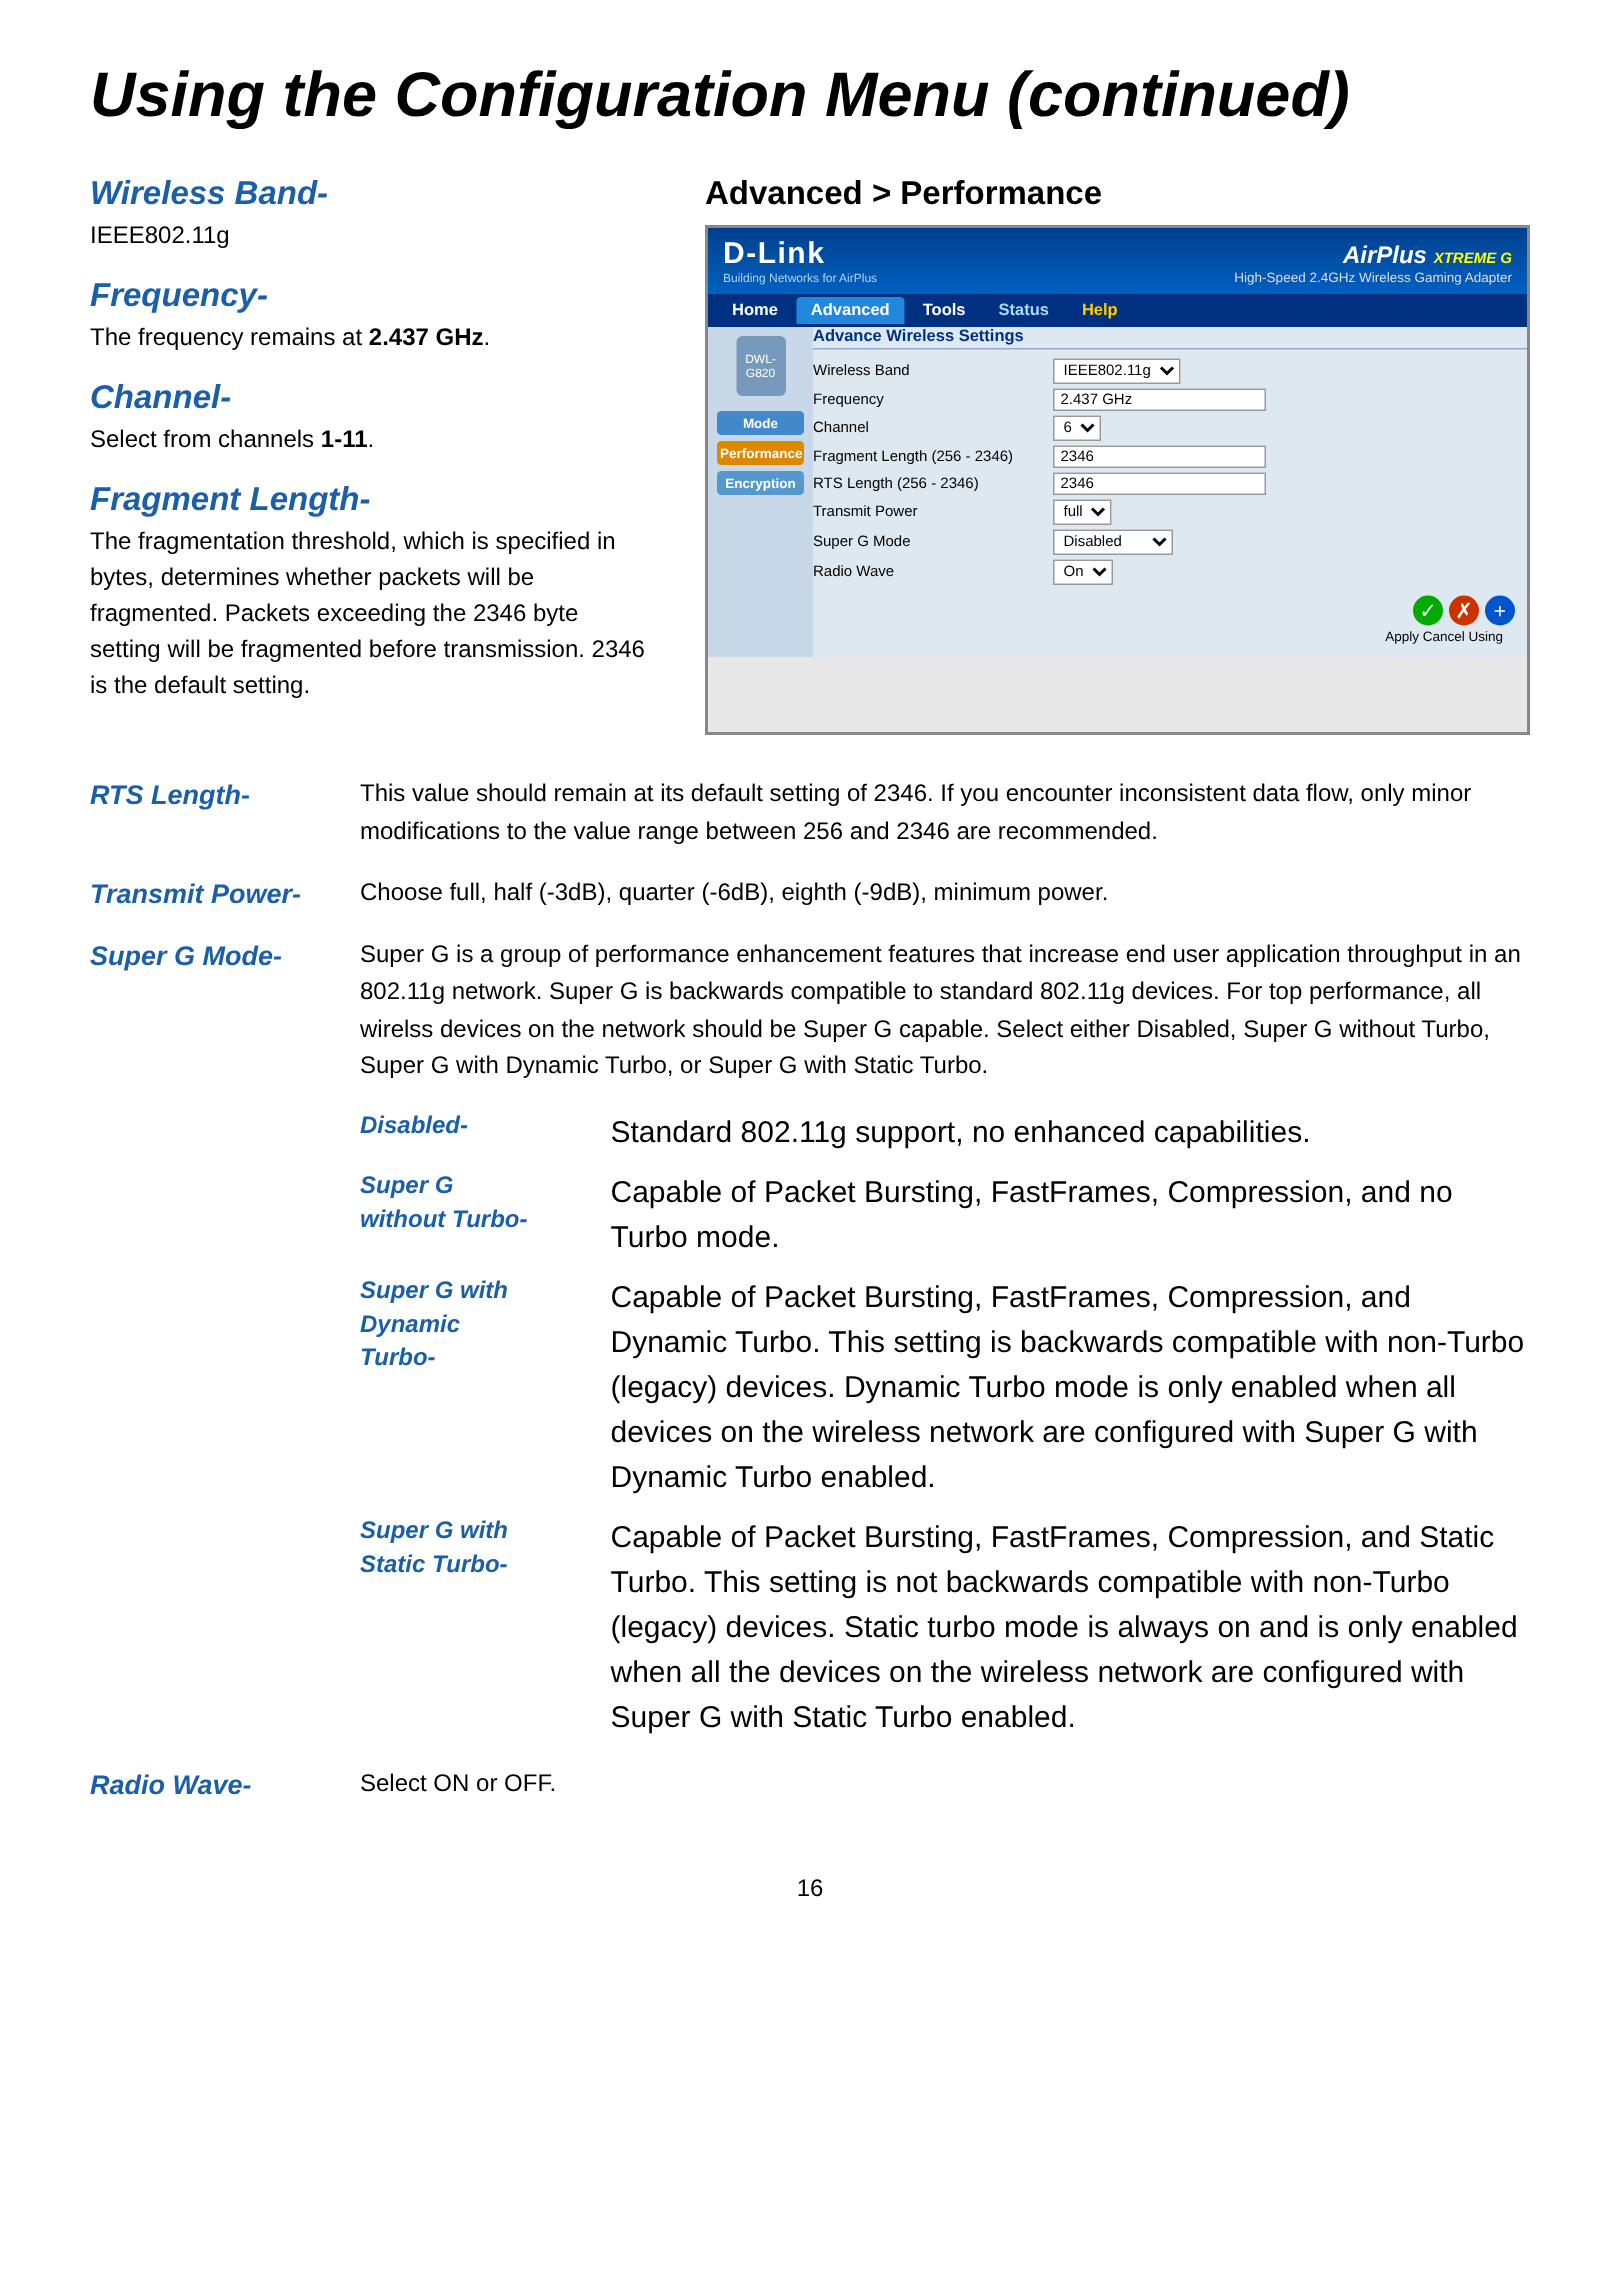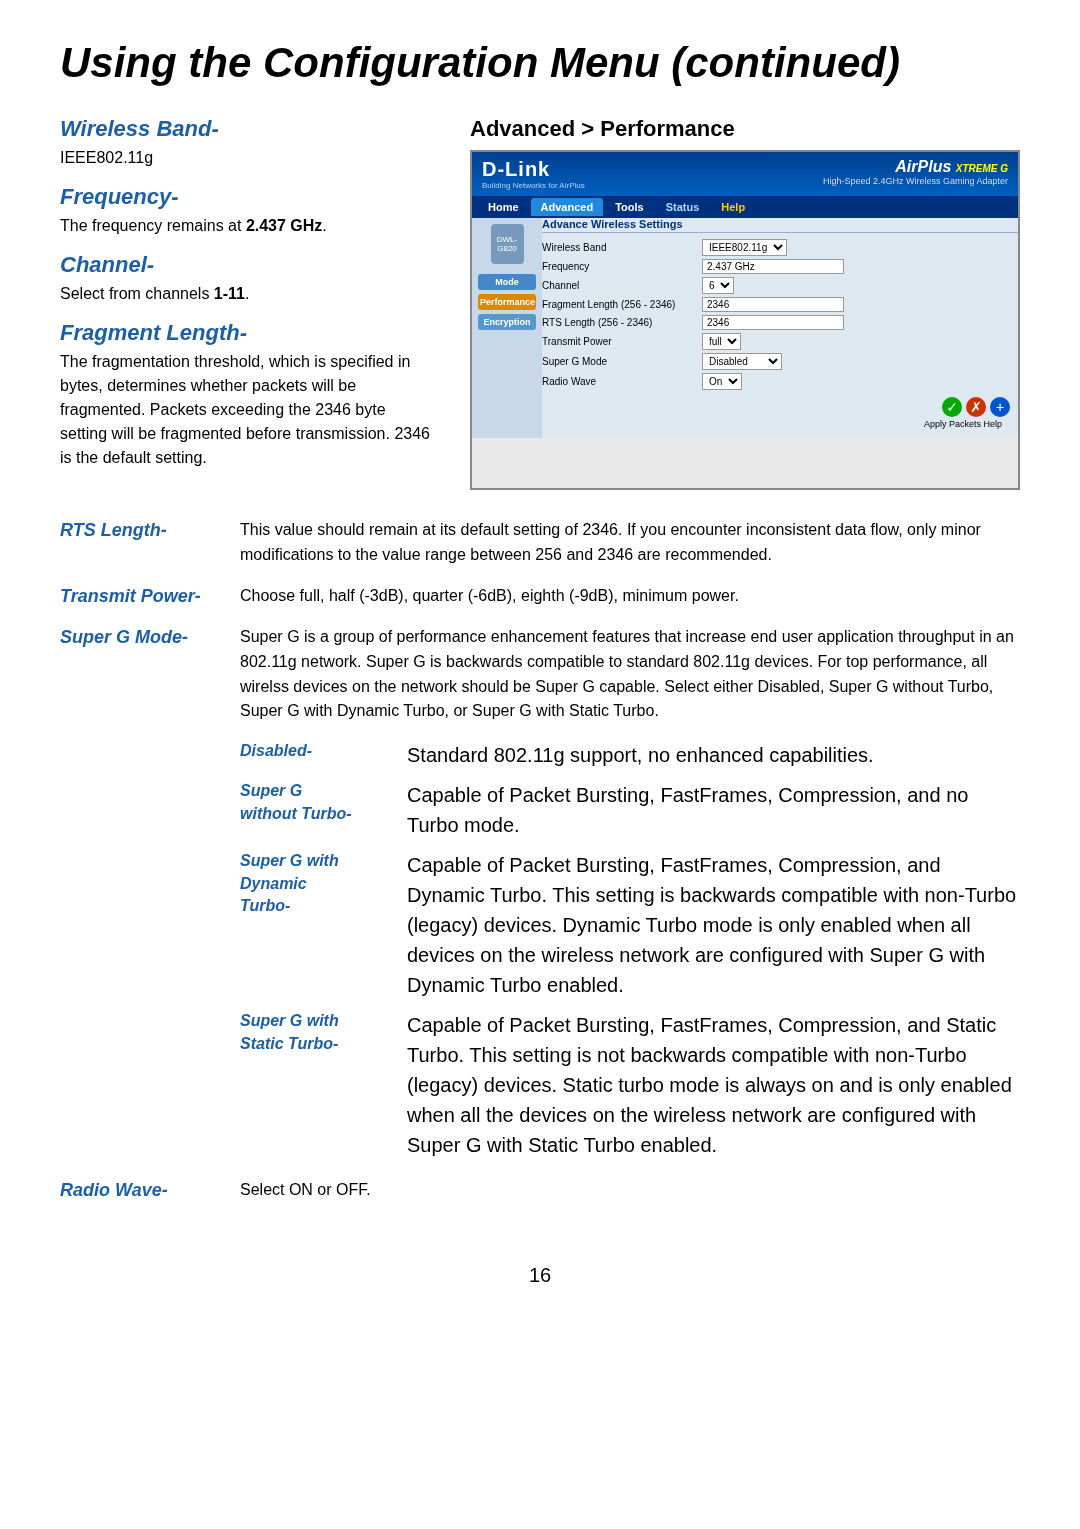--- a/index.html
+++ b/index.html
@@ -73,21 +73,21 @@
       border: 2px solid #888;
       background: #e8e8e8;
       width: 100%;
       min-height: 340px;
       font-size: 11px;
     }
 
     .dlink-header {
       background: linear-gradient(to bottom, #003f8f, #0060c0);
       display: flex;
-      align-items: flex-start;
+      align-items: flex-end;
       justify-content: space-between;
       padding: 6px 10px;
     }
 
     .dlink-logo {
       display: flex;
       flex-direction: column;
       color: #fff;
     }
 
@@ -282,23 +282,23 @@
 
     .def-body {
       flex: 1;
       font-size: 16px;
       color: #000;
       line-height: 1.55;
     }
 
     .page-number {
       text-align: center;
-      font-size: 20px;
-      color: #000;
-      margin-top: 45px;
+      font-size: 16px;
+      color: #000;
+      margin-top: 32px;
     }
 
     
     .sub-defs-container {
       margin-left: 180px;
       margin-bottom: 8px;
     }
 
     .sub-def-row {
       display: flex;
@@ -440,21 +440,21 @@
               </select>
             </div>
 
             <div class="dlink-actions">
               <div style="display:flex; flex-direction:column; align-items:flex-end;">
                 <div style="display:flex; gap:4px; margin-bottom:2px;">
                   <div class="dlink-action-btn apply" title="Apply">✓</div>
                   <div class="dlink-action-btn cancel" title="Cancel">✗</div>
                   <div class="dlink-action-btn help" title="Help">+</div>
                 </div>
-                <div class="dlink-action-labels">Apply Packets Help</div>
+                <div class="dlink-action-labels">Apply Cancel Using</div>
               </div>
             </div>
           </div>
         </div>
       </div>
     </div>
   </div>
 
   <div class="def-section">
     <div class="def-term">RTS Length-</div>

